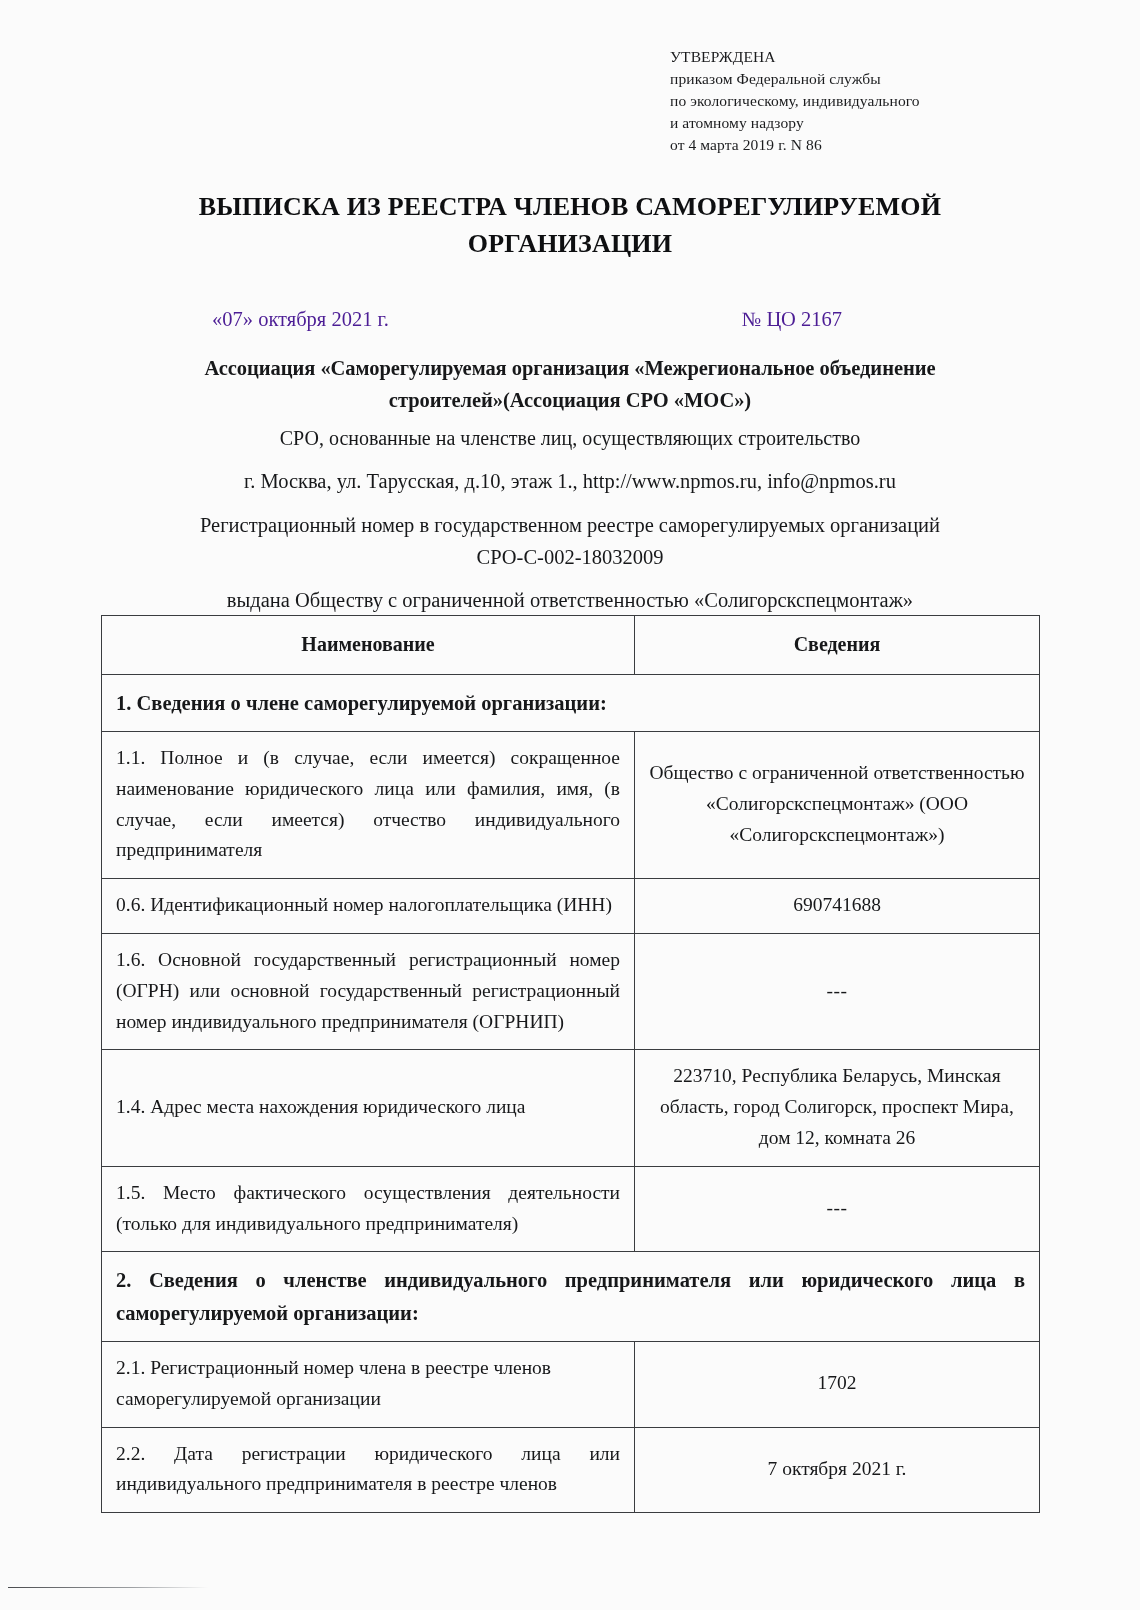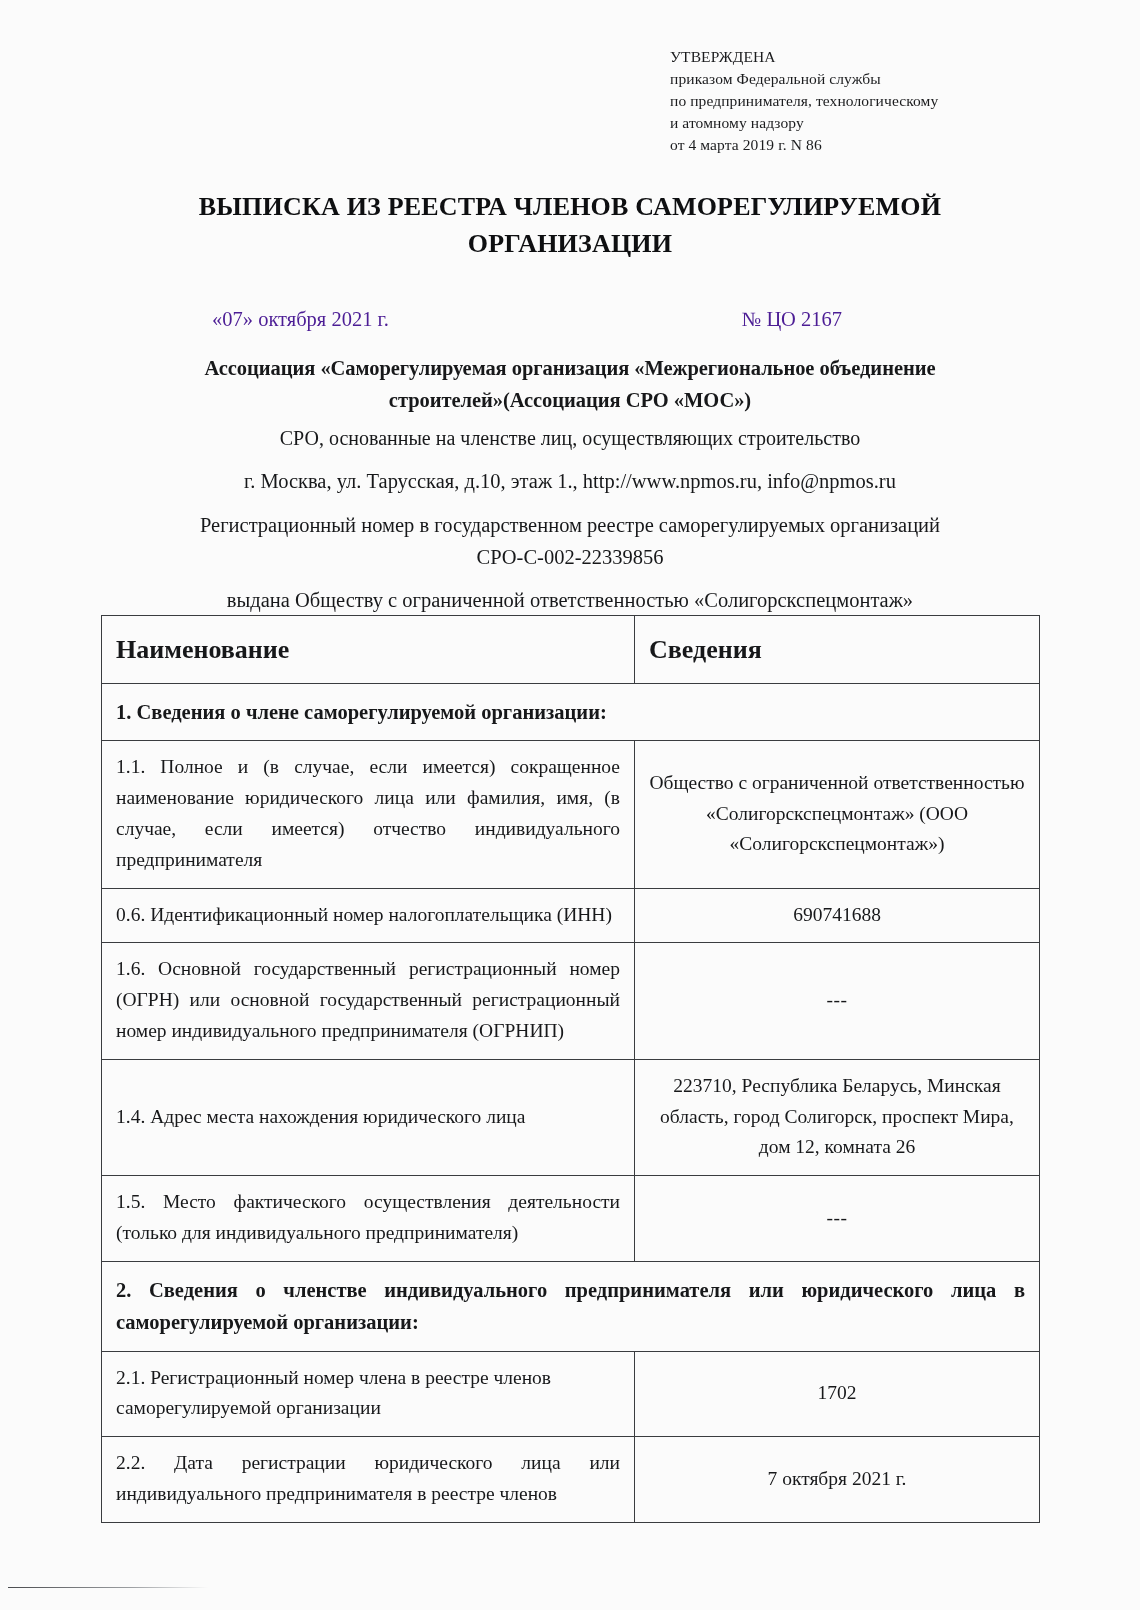--- a/index.html
+++ b/index.html
@@ -114,23 +114,23 @@
   .reg-table td, .reg-table th {
     border: 1.5px solid #3a3c3f;
     padding: 11px 14px 12px 14px;
     vertical-align: middle;
     line-height: 1.58;
   }
   .col-name { width: 533px; }
   .col-value { width: 405px; }
 
   .reg-table th {
-    text-align: left;
-    font-weight: bold;
-    font-size: 26px;
+    text-align: center;
+    font-weight: bold;
+    font-size: 20px;
     padding-top: 13px;
     padding-bottom: 13px;
   }
   td.section-head {
     font-weight: bold;
     font-size: 20.5px;
     text-align: justify;
     text-align-last: left;
     padding-top: 12px;
     padding-bottom: 12px;
@@ -164,37 +164,37 @@
   }
 </style>
 </head>
 <body>
 
 <div class="page">
 
   <div class="approval">
     <div>УТВЕРЖДЕНА</div>
     <div>приказом Федеральной службы</div>
-    <div>по предпринимателя, технологическому</div>
+    <div>по экологическому, индивидуального</div>
     <div>и атомному надзору</div>
     <div>от 4 марта 2019 г. N 86</div>
   </div>
 
   <h1 class="doc-title">ВЫПИСКА ИЗ РЕЕСТРА ЧЛЕНОВ САМОРЕГУЛИРУЕМОЙ ОРГАНИЗАЦИИ</h1>
 
   <div class="meta-row">
     <span class="meta-date">«07» октября 2021 г.</span>
     <span class="meta-number">№ ЦО 2167</span>
   </div>
 
   <div class="center-block org-name">Ассоциация «Саморегулируемая организация «Межрегиональное объединение строителей»(Ассоциация СРО «МОС»)</div>
   <div class="center-block sro-kind">СРО, основанные на членстве лиц, осуществляющих строительство</div>
   <div class="center-block address-line">г. Москва, ул. Тарусская, д.10, этаж 1., http://www.npmos.ru, info@npmos.ru</div>
   <div class="center-block reg-label">Регистрационный номер в государственном реестре саморегулируемых организаций</div>
-  <div class="center-block reg-number">СРО-С-002-22339856</div>
+  <div class="center-block reg-number">СРО-С-002-18032009</div>
   <div class="center-block issued-to">выдана Обществу с ограниченной ответственностью «Солигорскспецмонтаж»</div>
 
   <table class="reg-table">
     <colgroup>
       <col class="col-name">
       <col class="col-value">
     </colgroup>
     <thead>
       <tr>
         <th>Наименование</th>

